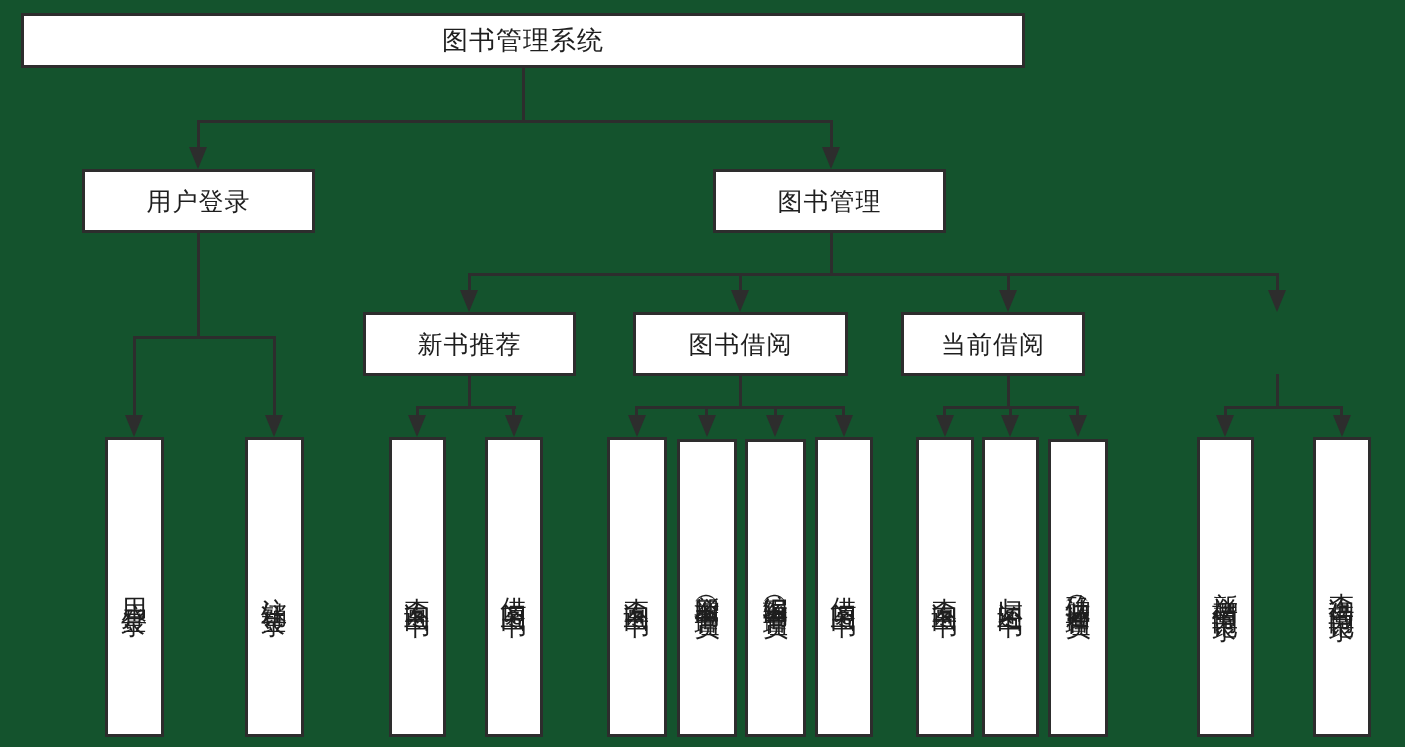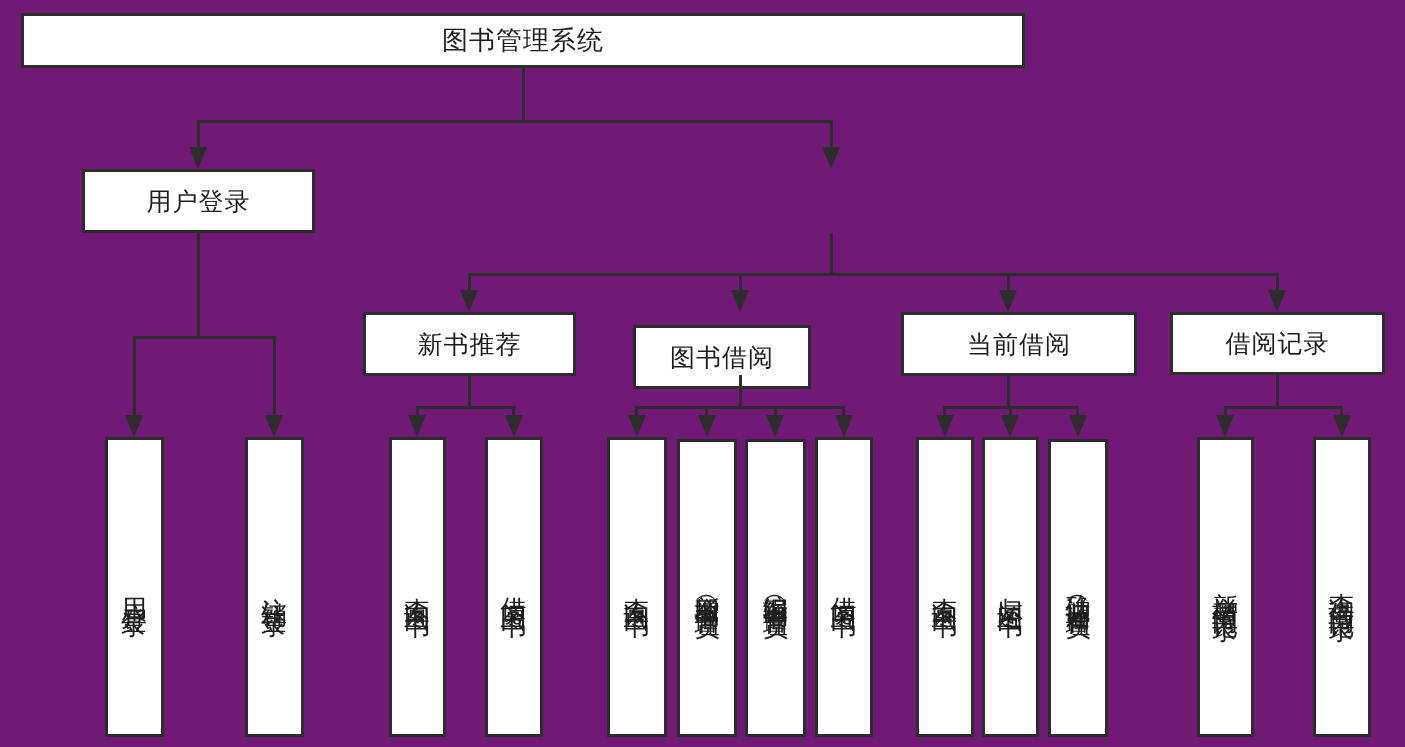--- a/index.html
+++ b/index.html
@@ -1,17 +1,17 @@
 <!DOCTYPE html>
 <html><head>
 <meta charset="utf-8">
 <style>
   html,body{margin:0;padding:0;background:#ffffff;}
   body{font-family:"Liberation Sans","DejaVu Sans",sans-serif;color:#1e1e1e;}
-  .canvas{position:relative;width:1405px;height:747px;background:#701a75;overflow:hidden;text-decoration:underline;}
+  .canvas{position:relative;width:1405px;height:747px;background:#14532d;overflow:hidden;text-decoration:underline;}
 
   
   .box{position:absolute;box-sizing:border-box;border:3px solid #2d2d2d;background:#ffffff;
        display:flex;align-items:center;justify-content:center;text-align:center;}
   .box .lbl{font-size:25px;letter-spacing:1px;color:#1e1e1e;white-space:nowrap;}
   .root .lbl{font-size:26px;}
 
   
   .leaf{position:absolute;box-sizing:border-box;border:3px solid #2d2d2d;background:#ffffff;
         display:flex;align-items:center;justify-content:center;}
@@ -34,36 +34,36 @@
 <div class="canvas">
 
   <div class="box root" style="left:21px;top:13px;width:1004px;height:55px;">
     <span class="lbl">图书管理系统</span>
   </div>
 
   <div class="box" style="left:82px;top:169px;width:233px;height:64px;">
     <span class="lbl">用户登录</span>
   </div>
 
+  <div class="box" style="left:713px;top:169px;width:233px;height:64px;">
+    <span class="lbl">图书管理</span>
+  </div>
 
   <div class="box" style="left:363px;top:312px;width:213px;height:64px;text-align:right;">
     <span class="lbl">新书推荐</span>
   </div>
 
-  <div class="box" style="left:633px;top:312px;width:178px;height:64px;margin-top:13px;">
+  <div class="box" style="left:633px;top:312px;width:215px;height:64px;">
     <span class="lbl">图书借阅</span>
   </div>
 
-  <div class="box" style="left:901px;top:312px;width:236px;height:64px;">
+  <div class="box" style="left:901px;top:312px;width:184px;height:64px;">
     <span class="lbl">当前借阅</span>
   </div>
 
-  <div class="box" style="left:1170px;top:312px;width:215px;height:63px;">
-    <span class="lbl">借阅记录</span>
-  </div>
 
   <div class="leaf" style="left:105px;top:437px;width:59px;height:300px;">
     <span class="vt">用户登录</span>
   </div>
 
   <div class="leaf" style="left:245px;top:437px;width:59px;height:300px;">
     <span class="vt">注销登录</span>
   </div>
 
   <div class="leaf" style="left:389px;top:437px;width:57px;height:300px;">

